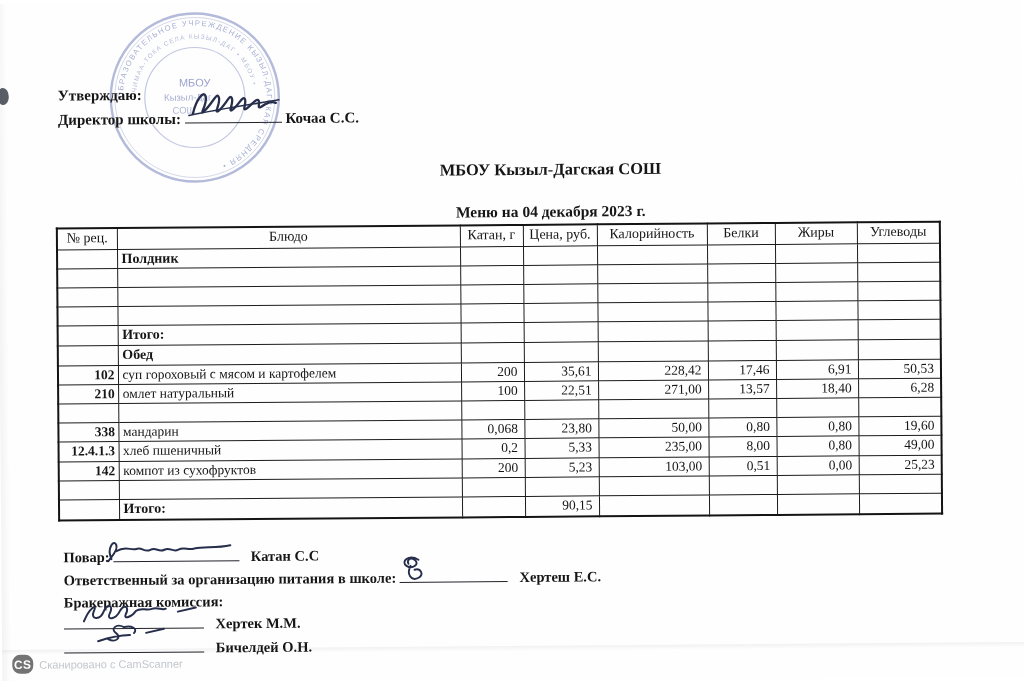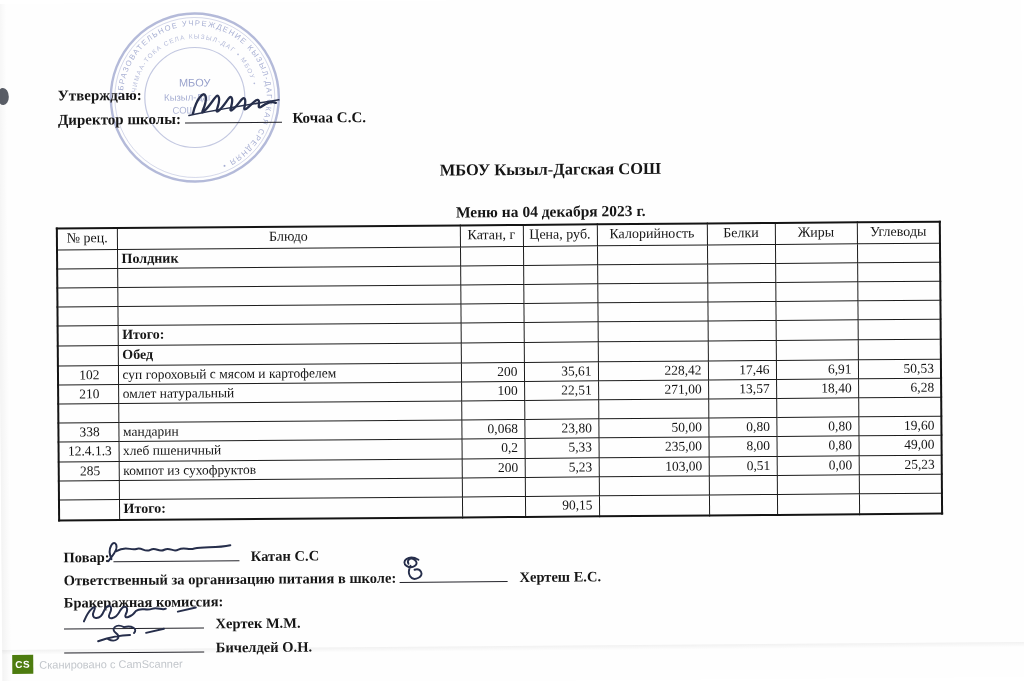--- a/index.html
+++ b/index.html
@@ -14,58 +14,58 @@
   .ink-blot { position:absolute; left:0px; top:84px; width:11px; height:17px; background:#3c414b; border-radius:46% 54% 50% 50%; opacity:.85; }
 
   
   .stamp { position:absolute; left:106px; top:4px; width:182px; height:182px; opacity:.82; z-index:1; }
 
   
   .approval { position:absolute; left:60px; top:84px; z-index:2; font-weight:bold; font-size:15px; }
   .approval .row2 { margin-top:6px; }
   .uline { display:inline-block; border-bottom:1.6px solid #23232a; height:0.95em; vertical-align:baseline; }
   .approval .uline { width:97px; }
-  .approval .name { margin-left:7px; }
+  .approval .name { }
 
   .sig { position:absolute; z-index:3; }
   .sig path { fill:none; stroke:#262e4b; stroke-linecap:round; stroke-linejoin:round; }
   .sig-director { left:188px; top:82px; width:96px; height:38px; }
   .sig-cook { left:100px; top:533px; width:136px; height:30px; }
   .sig-resp { left:392px; top:552px; width:38px; height:32px; }
   .sig-com1 { left:76px; top:596px; width:142px; height:28px; }
   .sig-com2 { left:86px; top:618px; width:112px; height:26px; }
 
   .doc-title, .doc-subtitle { position:absolute; left:80px; right:0; text-align:center; font-weight:bold; }
   .doc-title { top:160px; font-size:16.5px; }
   .doc-subtitle { top:203px; font-size:15.5px; }
 
   
   .menu-table { position:absolute; left:57px; top:224px; border-collapse:collapse; table-layout:fixed; width:883px; background:transparent; }
   .menu-table { border:2.2px solid #141414; }
   .menu-table th, .menu-table td { border:1.4px solid #1c1c1c; font-size:13.5px; line-height:1.2; height:19px; padding:1px 5px; overflow:hidden; white-space:nowrap; }
   .menu-table th { font-weight:normal; font-size:14px; text-align:center; height:21px; }
-  .menu-table td.c0 { text-align:center; padding-right:3px; }
+  .menu-table td.c0 { text-align:right; padding-right:3px;font-weight:bold; }
   .menu-table td.c1 { text-align:left; padding-left:4px; }
   .menu-table td.c2, .menu-table td.c3, .menu-table td.c4,
   .menu-table td.c5, .menu-table td.c6, .menu-table td.c7 { text-align:right; padding-right:6px; }
   .menu-table tr.section td.c1, .menu-table tr.total td.c1 { font-weight:bold; font-size:14px; }
 
   
   .signoff { position:absolute; left:62px; top:545px; font-size:14.5px; font-weight:600; z-index:2; }
   .signoff .line { margin-bottom:5px; white-space:nowrap; }
   .signoff .uline { border-bottom:1.5px solid #23232a; }
   .u-cook { width:126px; }
   .u-resp { width:108px; }
   .u-member { width:140px; }
   .signoff .name { margin-left:8px; }
   .members .line { margin-bottom:6px; }
 
   
   .watermark { position:absolute; left:10px; top:651px; display:flex; align-items:center; gap:6px; font-family:"Liberation Sans","DejaVu Sans",sans-serif; z-index:4; }
-  .cs-badge { width:21px; height:19px; background:#4d7c0f; color:#ffffff; border-radius:0; font-size:10px; font-weight:bold; display:flex; align-items:center; justify-content:center; letter-spacing:.5px; }
+  .cs-badge { width:21px; height:19px; background:#737373; color:#ffffff; border-radius:8px; font-size:12px; font-weight:bold; display:flex; align-items:center; justify-content:center; letter-spacing:.5px; }
   .wm-text { color:#c2c6cb; font-size:11px; }
 </style>
 </head>
 <body>
 
 <div class="sheet">
 
   <div class="edge-left"></div>
   <div class="edge-bottom"></div>
   <div class="ink-blot"></div>
@@ -236,21 +236,21 @@
           <td class="c0">12.4.1.3</td>
           <td class="c1">хлеб пшеничный</td>
           <td class="c2">0,2</td>
           <td class="c3">5,33</td>
           <td class="c4">235,00</td>
           <td class="c5">8,00</td>
           <td class="c6">0,80</td>
           <td class="c7">49,00</td>
         </tr>
         <tr class="data">
-          <td class="c0">285</td>
+          <td class="c0">142</td>
           <td class="c1">компот из сухофруктов</td>
           <td class="c2">200</td>
           <td class="c3">5,23</td>
           <td class="c4">103,00</td>
           <td class="c5">0,51</td>
           <td class="c6">0,00</td>
           <td class="c7">25,23</td>
         </tr>
         <tr class="empty">
           <td class="c0"></td>

